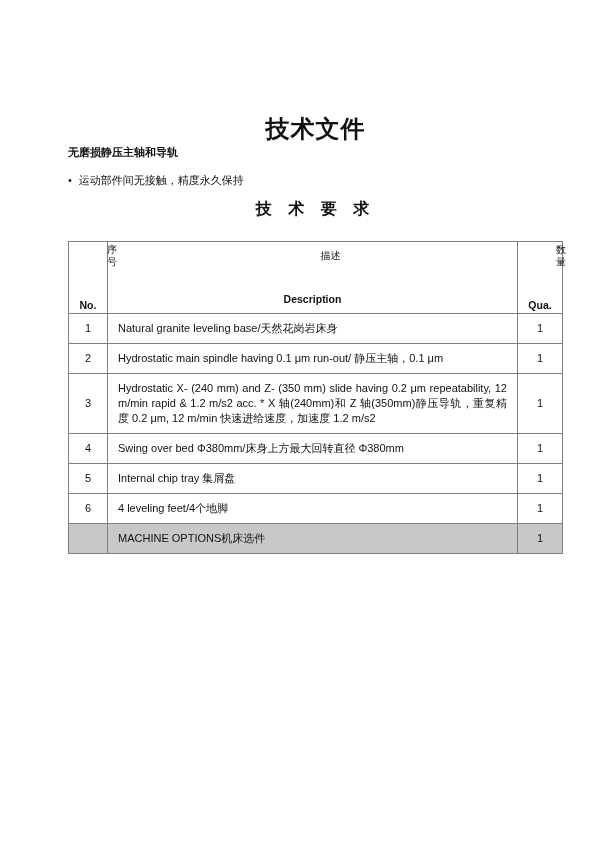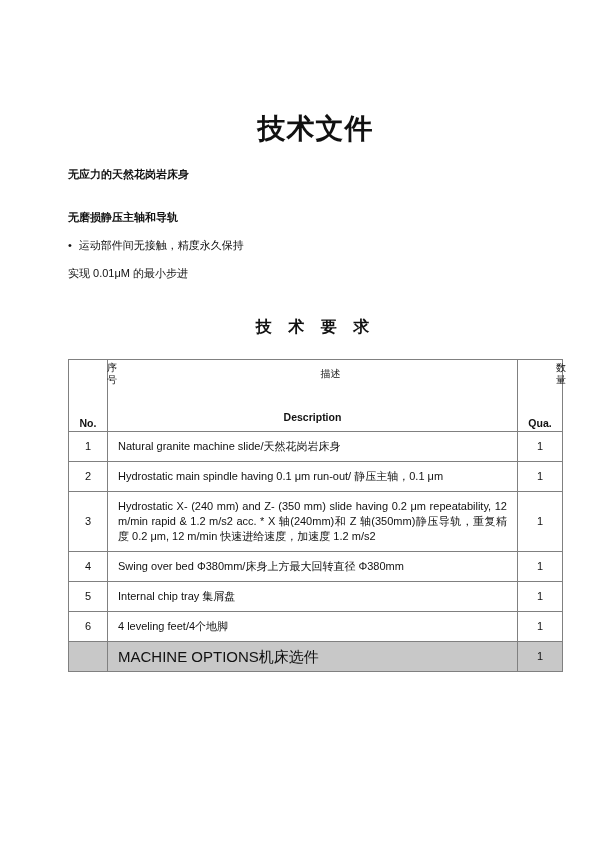--- a/index.html
+++ b/index.html
@@ -17,21 +17,21 @@
   }
   .page-content {
     position: absolute;
     left: 68px;
     top: 0;
     width: 495px;
   }
   .doc-title {
     margin: 116px 0 0 0;
     text-align: center;
-    font-size: 28px;
+    font-size: 24px;
     font-weight: bold;
     line-height: 26px;
     letter-spacing: 1px;
   }
   .para, .para-bold {
     font-size: 11px;
     line-height: 21px;
     margin: 0 0 7px 0;
   }
   .para-bold { font-weight: bold; }
@@ -96,38 +96,36 @@
   }
   .cell-desc {
     text-align: justify;
     padding: 7px 10px 7px 10px;
     line-height: 15px;
   }
   tr.options-row td {
     background: #c8c8c8;
   }
   tr.options-row .cell-desc {
-    font-size: 15px;
+    font-size: 11px;
     text-align: left;
   }
 </style>
 </head>
 <body>
 
 <div class="page-content">
 
   <h1 class="doc-title">技术文件</h1>
 
   <div>
-    <p class="para-bold mt-lg mb-lg">无应力的天然花岗岩床身</p>
     <p class="para-bold">无磨损静压主轴和导轨</p>
 
     <p class="bullet-para"><span class="bullet-marker">•</span><span>运动部件间无接触，精度永久保持</span></p>
 
-    <p class="para min-step">实现 0.01μM 的最小步进</p>
   </div>
 
   <h2 class="req-heading">技 术 要 求</h2>
 
   <table class="req-table">
     <colgroup>
       <col class="col-no">
       <col>
       <col class="col-qty">
     </colgroup>
@@ -143,21 +141,21 @@
         </th>
         <th>
           <span class="hdr-zh">数量</span>
           <span class="hdr-en">Qua.</span>
         </th>
       </tr>
     </thead>
     <tbody>
       <tr>
         <td class="cell-no">1</td>
-        <td class="cell-desc">Natural granite machine slide/天然花岗岩床身</td>
+        <td class="cell-desc">Natural granite leveling base/天然花岗岩床身</td>
         <td class="cell-qty">1</td>
       </tr>
       <tr>
         <td class="cell-no">2</td>
         <td class="cell-desc">Hydrostatic main spindle having 0.1 μm run-out/ 静压主轴，0.1 μm</td>
         <td class="cell-qty">1</td>
       </tr>
       <tr>
         <td class="cell-no">3</td>
         <td class="cell-desc">Hydrostatic X- (240 mm) and Z- (350 mm) slide having 0.2 μm repeatability, 12 m/min rapid &amp; 1.2 m/s2 acc. * X 轴(240mm)和 Z 轴(350mm)静压导轨，重复精度 0.2 μm, 12 m/min 快速进给速度，加速度 1.2 m/s2</td>

